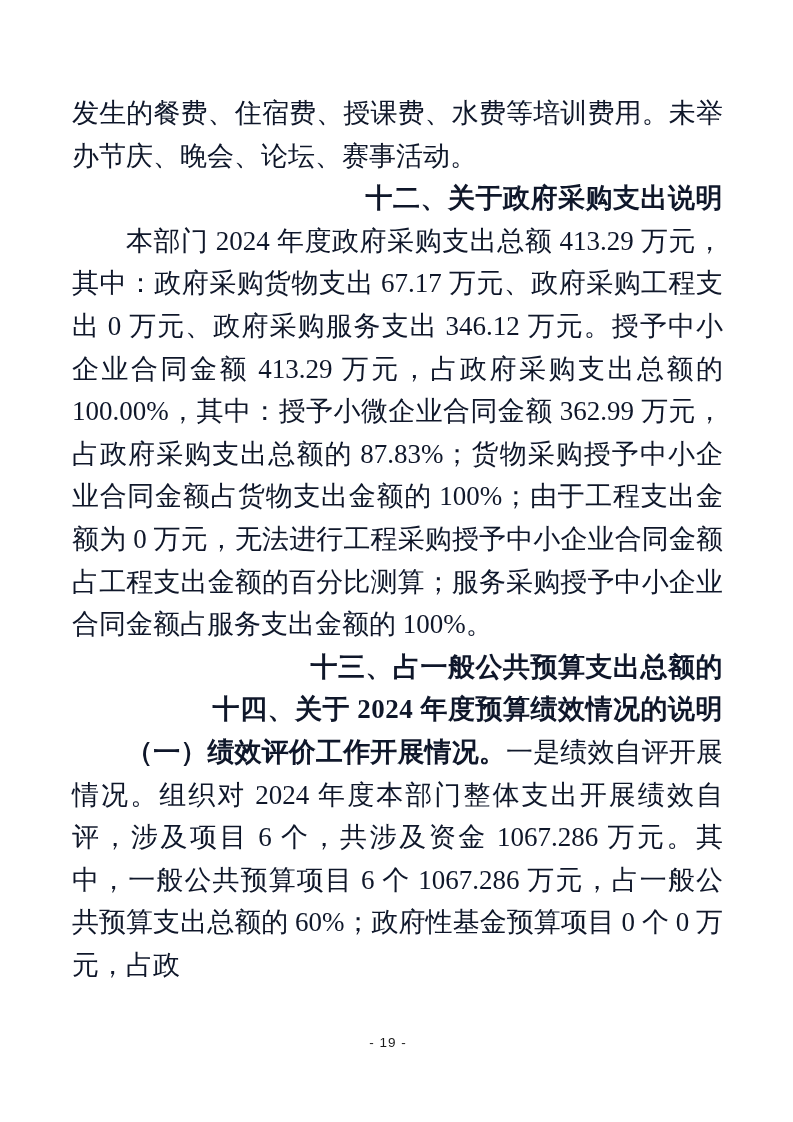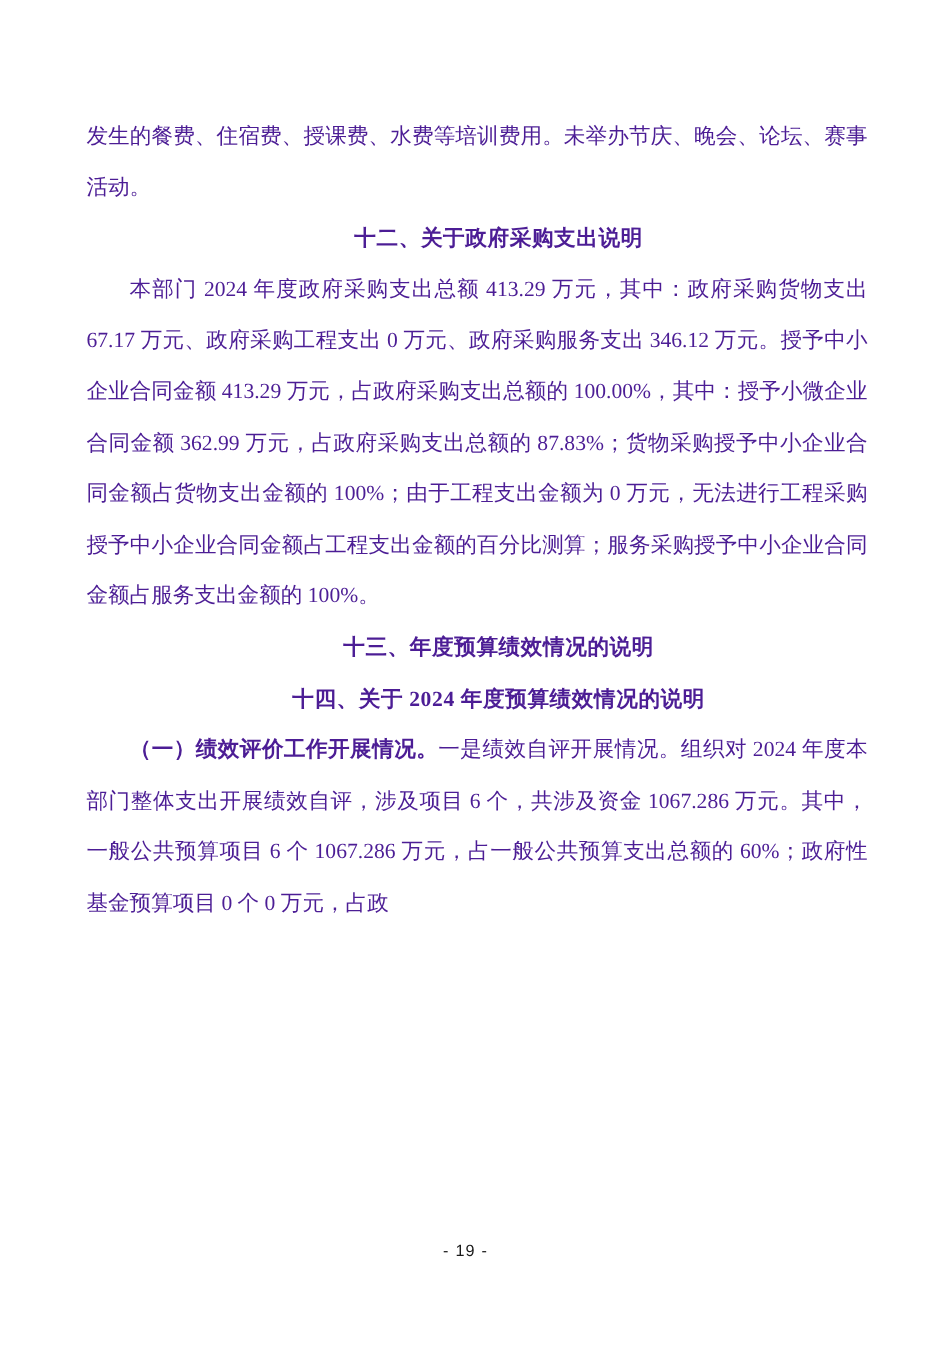--- a/index.html
+++ b/index.html
@@ -18,37 +18,37 @@
     left: 0; top: 0;
     width: 793px;
     height: 1122px;
     background: #ffffff;
   }
   .content {
     position: absolute;
     left: 72px;
     top: 92px;
     width: 651px;
-    font-size: 18px;
+    font-size: 27px;
     line-height: 42.6px;
     text-align: justify;
-    color: #4c1d95;
+    color: #0f172a;
     font-family: Liberation Serif, serif;
   }
   .content p {
     margin: 0;
     padding: 0;
     text-indent: 2em;
   }
   .content p.no-indent {
     text-indent: 0;
   }
   .content p.heading {
     font-weight: 700;
-    text-align: center;
+    text-align: right;
     letter-spacing: 0.5px;
   }
   .bold-lead {
     font-weight: 700;
   }
   .page-number {
     position: absolute;
     left: 0;
     top: 1035px;
     width: 776px;
@@ -60,18 +60,18 @@
   }
 </style>
 </head>
 <body>
 
 <div class="page">
   <div class="content">
     <p class="no-indent">发生的餐费、住宿费、授课费、水费等培训费用。未举办节庆、晚会、论坛、赛事活动。</p>
     <p class="heading">十二、关于政府采购支出说明</p>
     <p>本部门 2024 年度政府采购支出总额 413.29 万元，其中：政府采购货物支出 67.17 万元、政府采购工程支出 0 万元、政府采购服务支出 346.12 万元。授予中小企业合同金额 413.29 万元，占政府采购支出总额的 100.00%，其中：授予小微企业合同金额 362.99 万元，占政府采购支出总额的 87.83%；货物采购授予中小企业合同金额占货物支出金额的 100%；由于工程支出金额为 0 万元，无法进行工程采购授予中小企业合同金额占工程支出金额的百分比测算；服务采购授予中小企业合同金额占服务支出金额的 100%。</p>
-    <p class="heading">十三、年度预算绩效情况的说明</p>
+    <p class="heading">十三、占一般公共预算支出总额的</p>
     <p class="heading">十四、关于 2024 年度预算绩效情况的说明</p>
     <p><span class="bold-lead">（一）绩效评价工作开展情况。</span><span>一是绩效自评开展情况。组织对 2024 年度本部门整体支出开展绩效自评，涉及项目 6 个，共涉及资金 1067.286 万元。其中，一般公共预算项目 6 个 1067.286 万元，占一般公共预算支出总额的 60%；政府性基金预算项目 0 个 0 万元，占政</span></p>
   </div>
   <div class="page-number">- 19 -</div>
 </div>
 
 </body></html>

